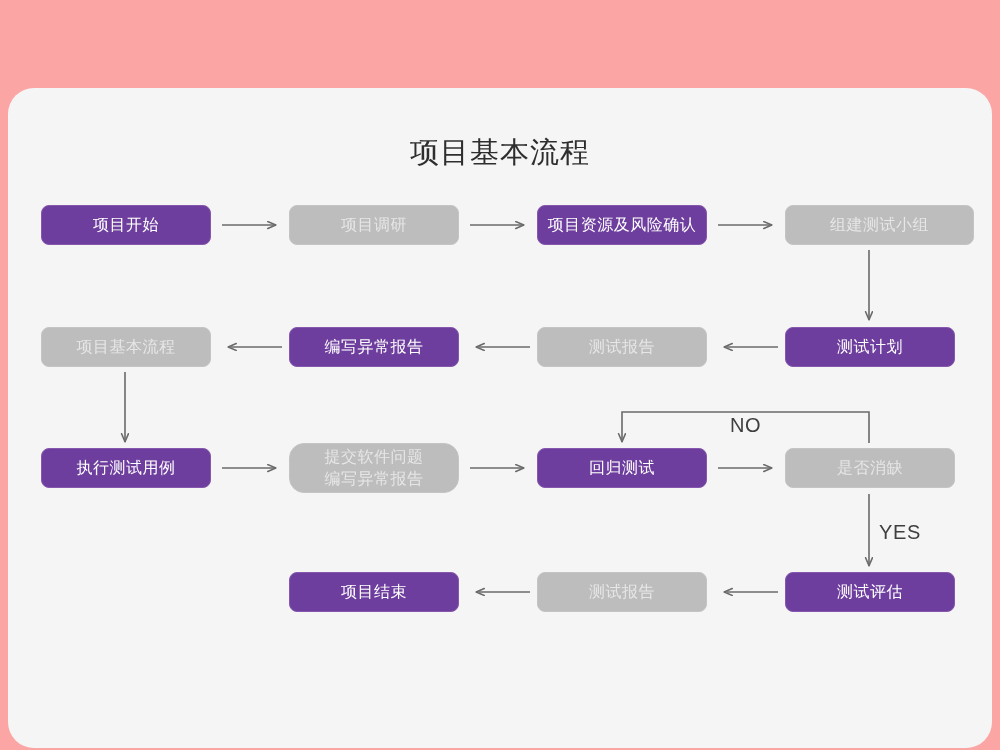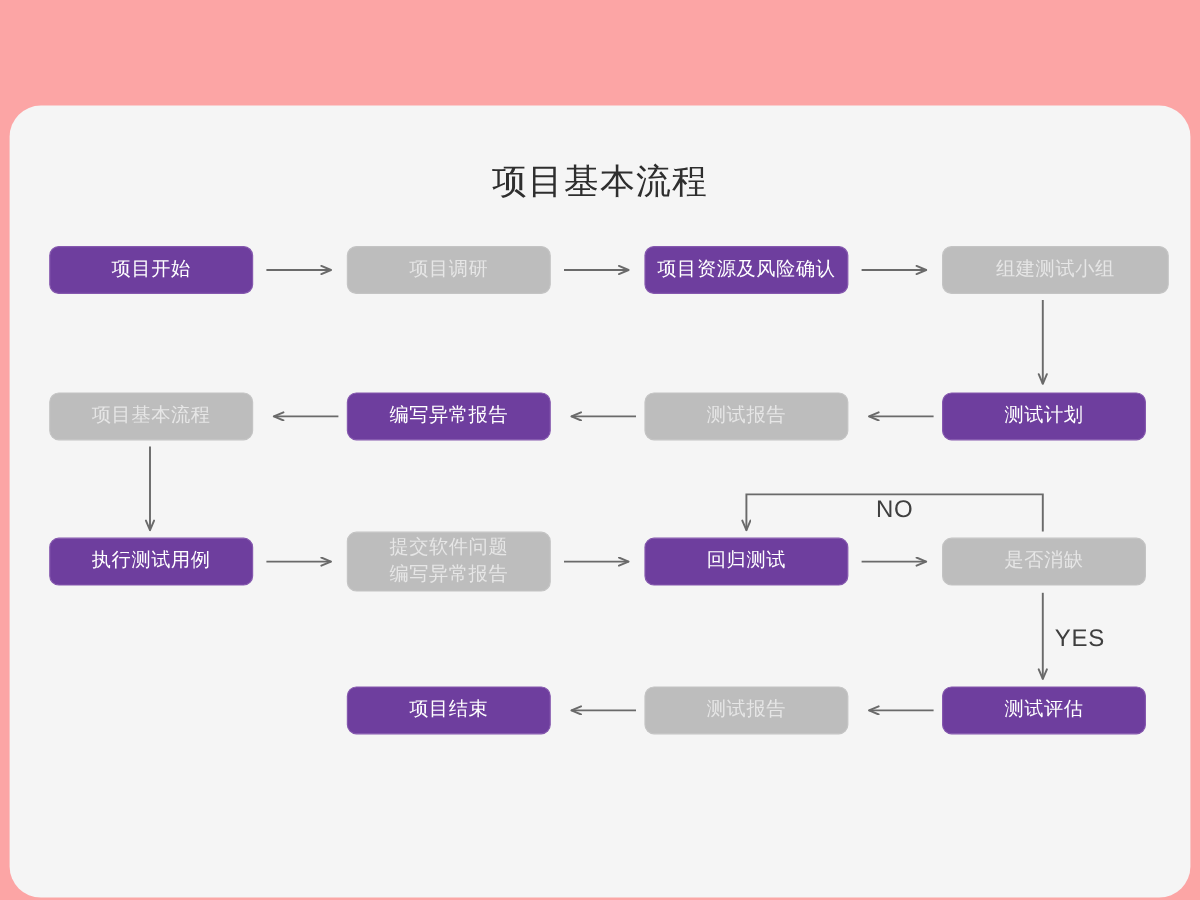--- a/index.html
+++ b/index.html
@@ -146,21 +146,21 @@
   <div class="node gray" style="left:41px;  top:327px; width:170px; height:40px;">项目基本流程</div>
 
   <div class="node purple" style="left:289px; top:327px; width:170px; height:40px;">编写异常报告</div>
 
   <div class="node gray" style="left:537px; top:327px; width:170px; height:40px;">测试报告</div>
 
   <div class="node purple" style="left:785px; top:327px; width:170px; height:40px;">测试计划</div>
 
   <div class="node purple" style="left:41px;  top:448px; width:170px; height:40px;">执行测试用例</div>
 
-  <div class="node gray" style="left:289px; top:443px; width:170px; height:50px;">提交软件问题
+  <div class="node gray" style="left:289px; top:443px; width:170px; height:50px;border-radius:15px;">提交软件问题
 编写异常报告</div>
 
   <div class="node purple" style="left:537px; top:448px; width:170px; height:40px;">回归测试</div>
 
   <div class="node gray" style="left:785px; top:448px; width:170px; height:40px;">是否消缺</div>
 
   <div class="node purple" style="left:289px; top:572px; width:170px; height:40px;">项目结束</div>
 
   <div class="node gray" style="left:537px; top:572px; width:170px; height:40px;">测试报告</div>
 

